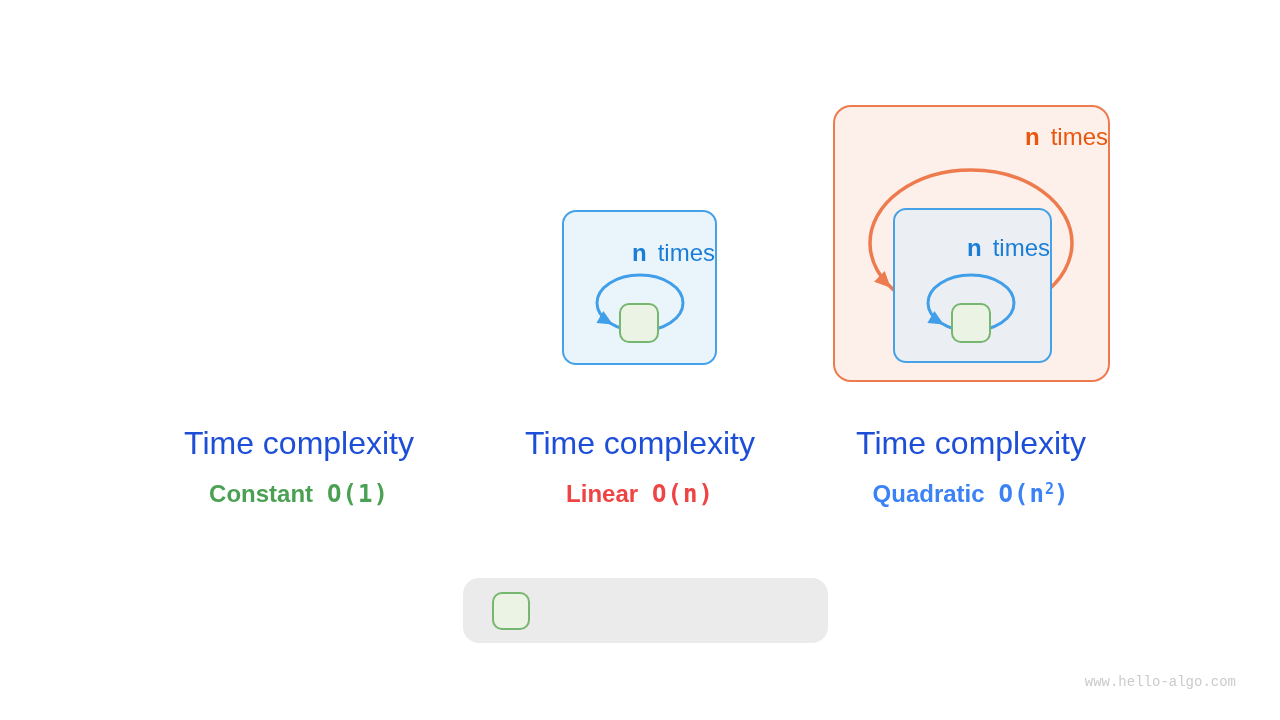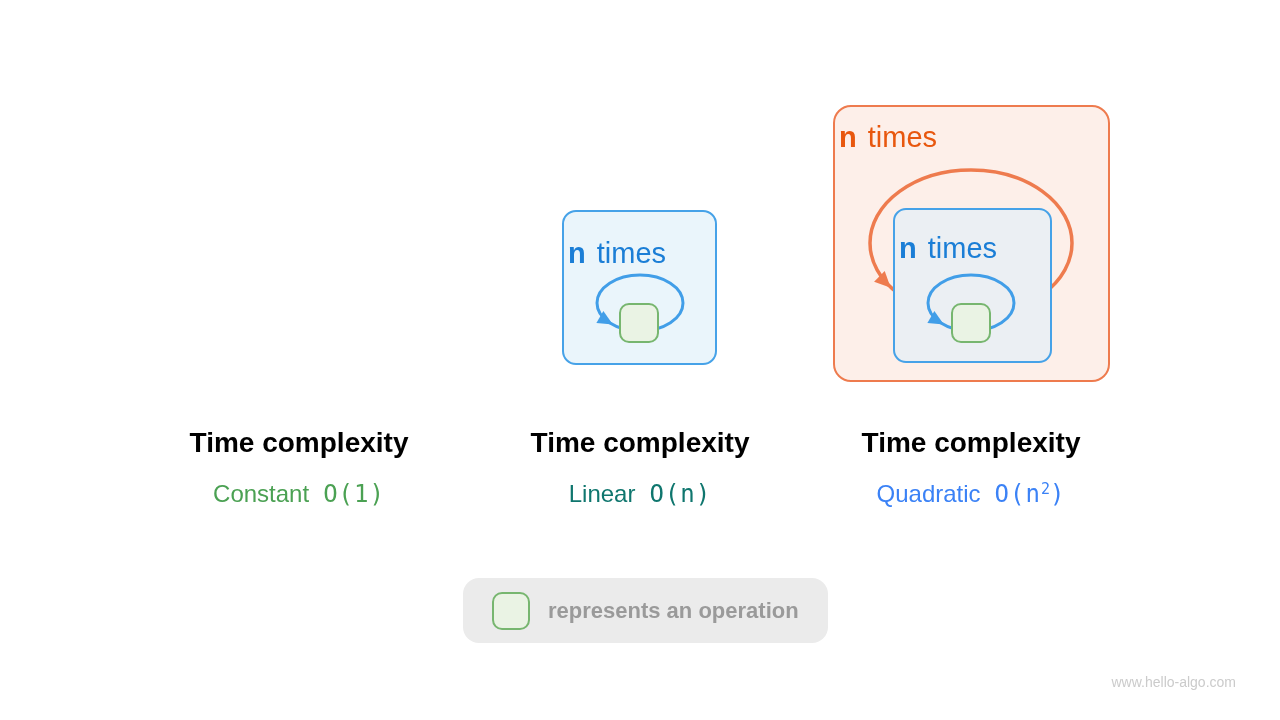--- a/index.html
+++ b/index.html
@@ -6,22 +6,22 @@
   .canvas{
     position:relative;width:1280px;height:720px;background:#ffffff;
     font-family:"Liberation Sans",sans-serif;overflow:hidden;
   }
   
   .op-square{
     position:absolute;width:40px;height:40px;box-sizing:border-box;
     border:2px solid #77b66f;background:#eaf3e4;border-radius:10px;
   }
   .times{
-    position:absolute;left:4px;right:0;height:30px;line-height:30px;
-    text-align:left;font-size:29px;white-space:nowrap;
+    position:absolute;left:16px;right:0;height:30px;line-height:30px;
+    text-align:right;font-size:24px;white-space:nowrap;
   }
   .times .count{font-weight:700;}
   .times .word{margin-left:11px;font-weight:400;}
   .loop-svg{position:absolute;left:0;top:0;width:100%;height:100%;}
   
   .diagram-constant{position:absolute;left:199px;top:250px;width:200px;height:100px;}
   .diagram-constant .times{top:0;color:#4ba153;}
   .diagram-constant .op-square{left:81px;top:53px;}
   
   .diagram-linear{
@@ -37,38 +37,38 @@
   }
   .diagram-quadratic .times-outer{top:15px;color:#e8570e;}
   .inner-box{
     position:absolute;left:58px;top:101px;width:159px;height:155px;box-sizing:border-box;
     border:2px solid #46a2e8;border-radius:13px;background:#ebeff3;
   }
   .inner-box .times{top:23px;color:#1b7ed6;}
   .inner-box .op-square{left:56px;top:93px;}
   
   .caption{position:absolute;width:320px;text-align:center;}
-  .caption .cap-title{font-size:28px;font-weight:700;color:#000000;height:30px;line-height:30px;}
-  .caption .cap-formula{margin-top:16px;font-size:24px;font-weight:400;height:30px;line-height:30px;white-space:nowrap;}
+  .caption .cap-title{font-size:32px;font-weight:400;color:#1d4ed8;height:30px;line-height:30px;}
+  .caption .cap-formula{margin-top:16px;font-size:24px;font-weight:700;height:30px;line-height:30px;white-space:nowrap;}
   .caption .bigo{font-family:"DejaVu Sans Mono",monospace;margin-left:14px;letter-spacing:1px;}
   .caption .bigo sup{font-size:15px;vertical-align:8px;letter-spacing:0;}
   .cap-constant{left:139px;top:428px;}  .cap-constant .cap-formula{color:#4ba153;}
-  .cap-linear{left:480px;top:428px;}    .cap-linear .cap-formula{color:#0f766e;}
+  .cap-linear{left:480px;top:428px;}    .cap-linear .cap-formula{color:#ef4444;}
   .cap-quadratic{left:811px;top:428px;} .cap-quadratic .cap-formula{color:#3b82f6;}
   
   .legend{
     position:absolute;left:463px;top:578px;width:365px;height:65px;box-sizing:border-box;
     background:#ebebeb;border-radius:16px;display:flex;align-items:center;padding-left:29px;
   }
   .legend .op-square{position:static;width:38px;height:38px;flex:0 0 auto;}
   .legend .legend-text{margin-left:18px;font-size:22px;font-weight:700;color:#9a9a9a;}
   
   .watermark{
     position:absolute;right:44px;top:674px;
-    font-family:Liberation Sans, sans-serif;font-size:14px;color:#cbcbcb;
+    font-family:Liberation Mono, monospace;font-size:14px;color:#cbcbcb;
   }
 </style>
 </head>
 <body>
 
 <div class="canvas">
 
 
   <section class="diagram-linear">
     <div class="times">
@@ -117,18 +117,17 @@
 
   <div class="caption cap-quadratic">
     <div class="cap-title">Time complexity</div>
     <div class="cap-formula">
       <span>Quadratic</span><span class="bigo"><span>O(n</span><sup>2</sup><span>)</span></span>
     </div>
   </div>
 
   <div class="legend">
     <div class="op-square"></div>
-    <div class="legend-text">represents an operation</div>
   </div>
 
   <div class="watermark">www.hello-algo.com</div>
 
 </div>
 
 </body></html>

